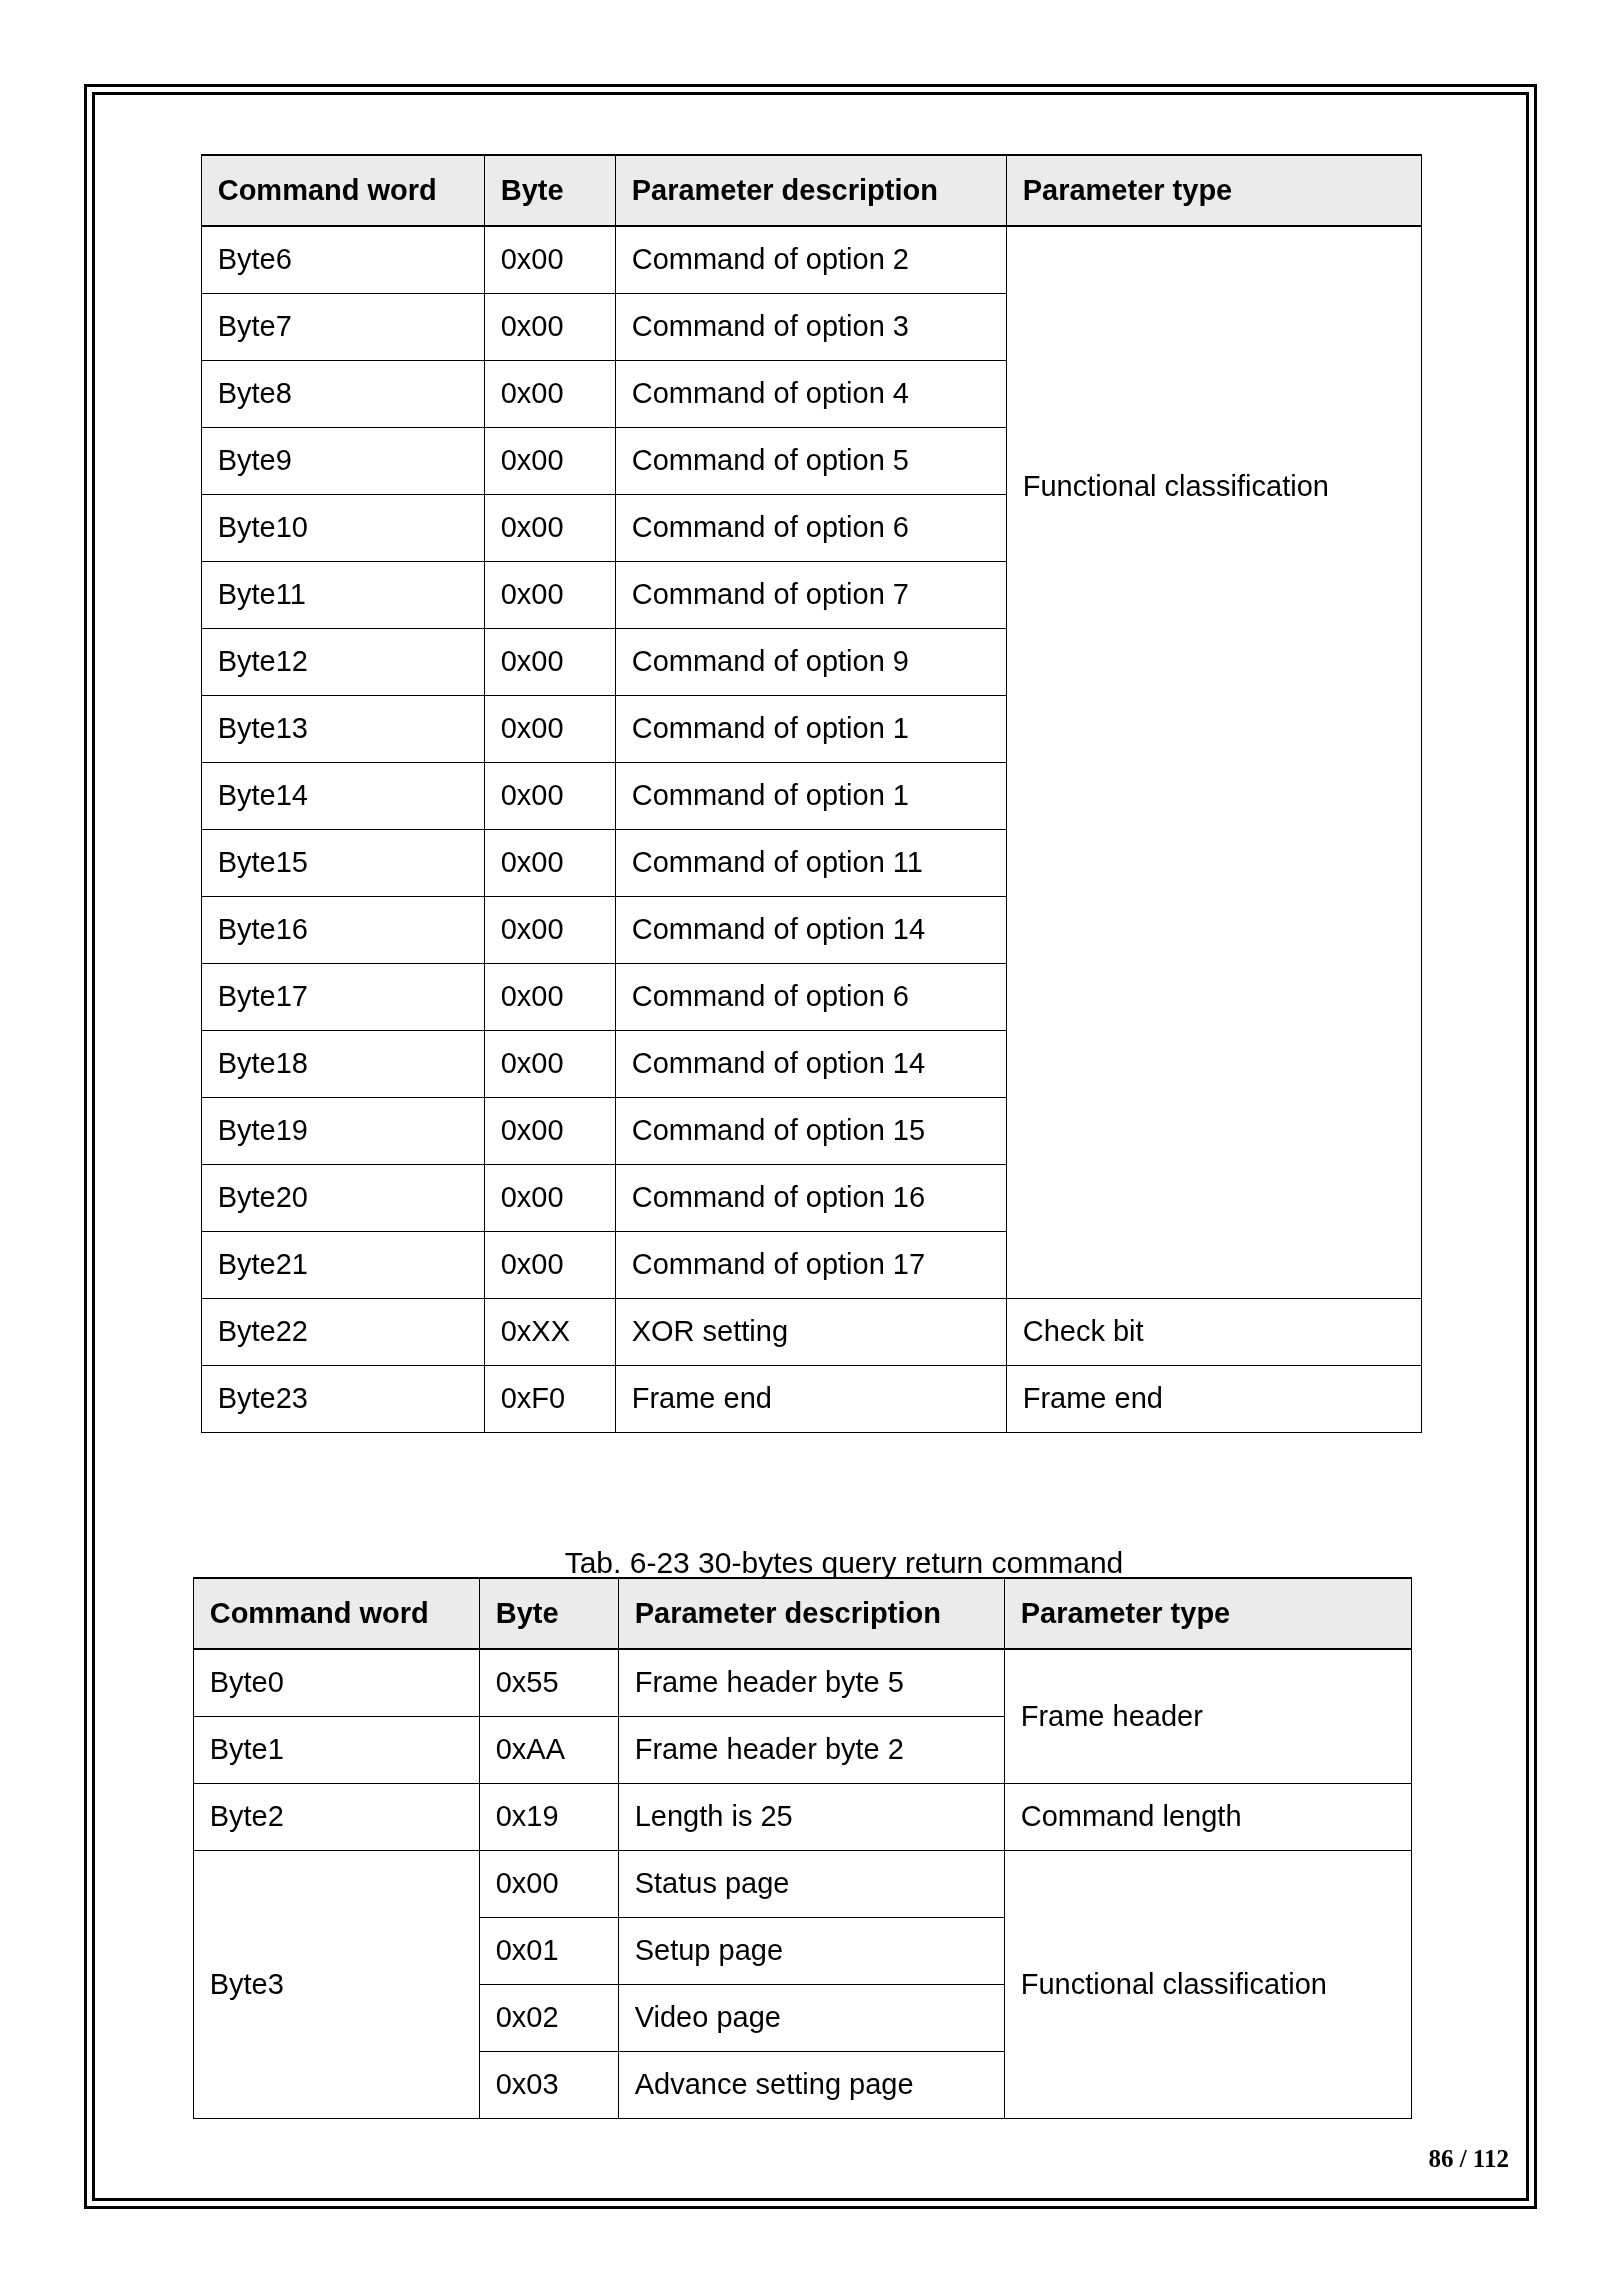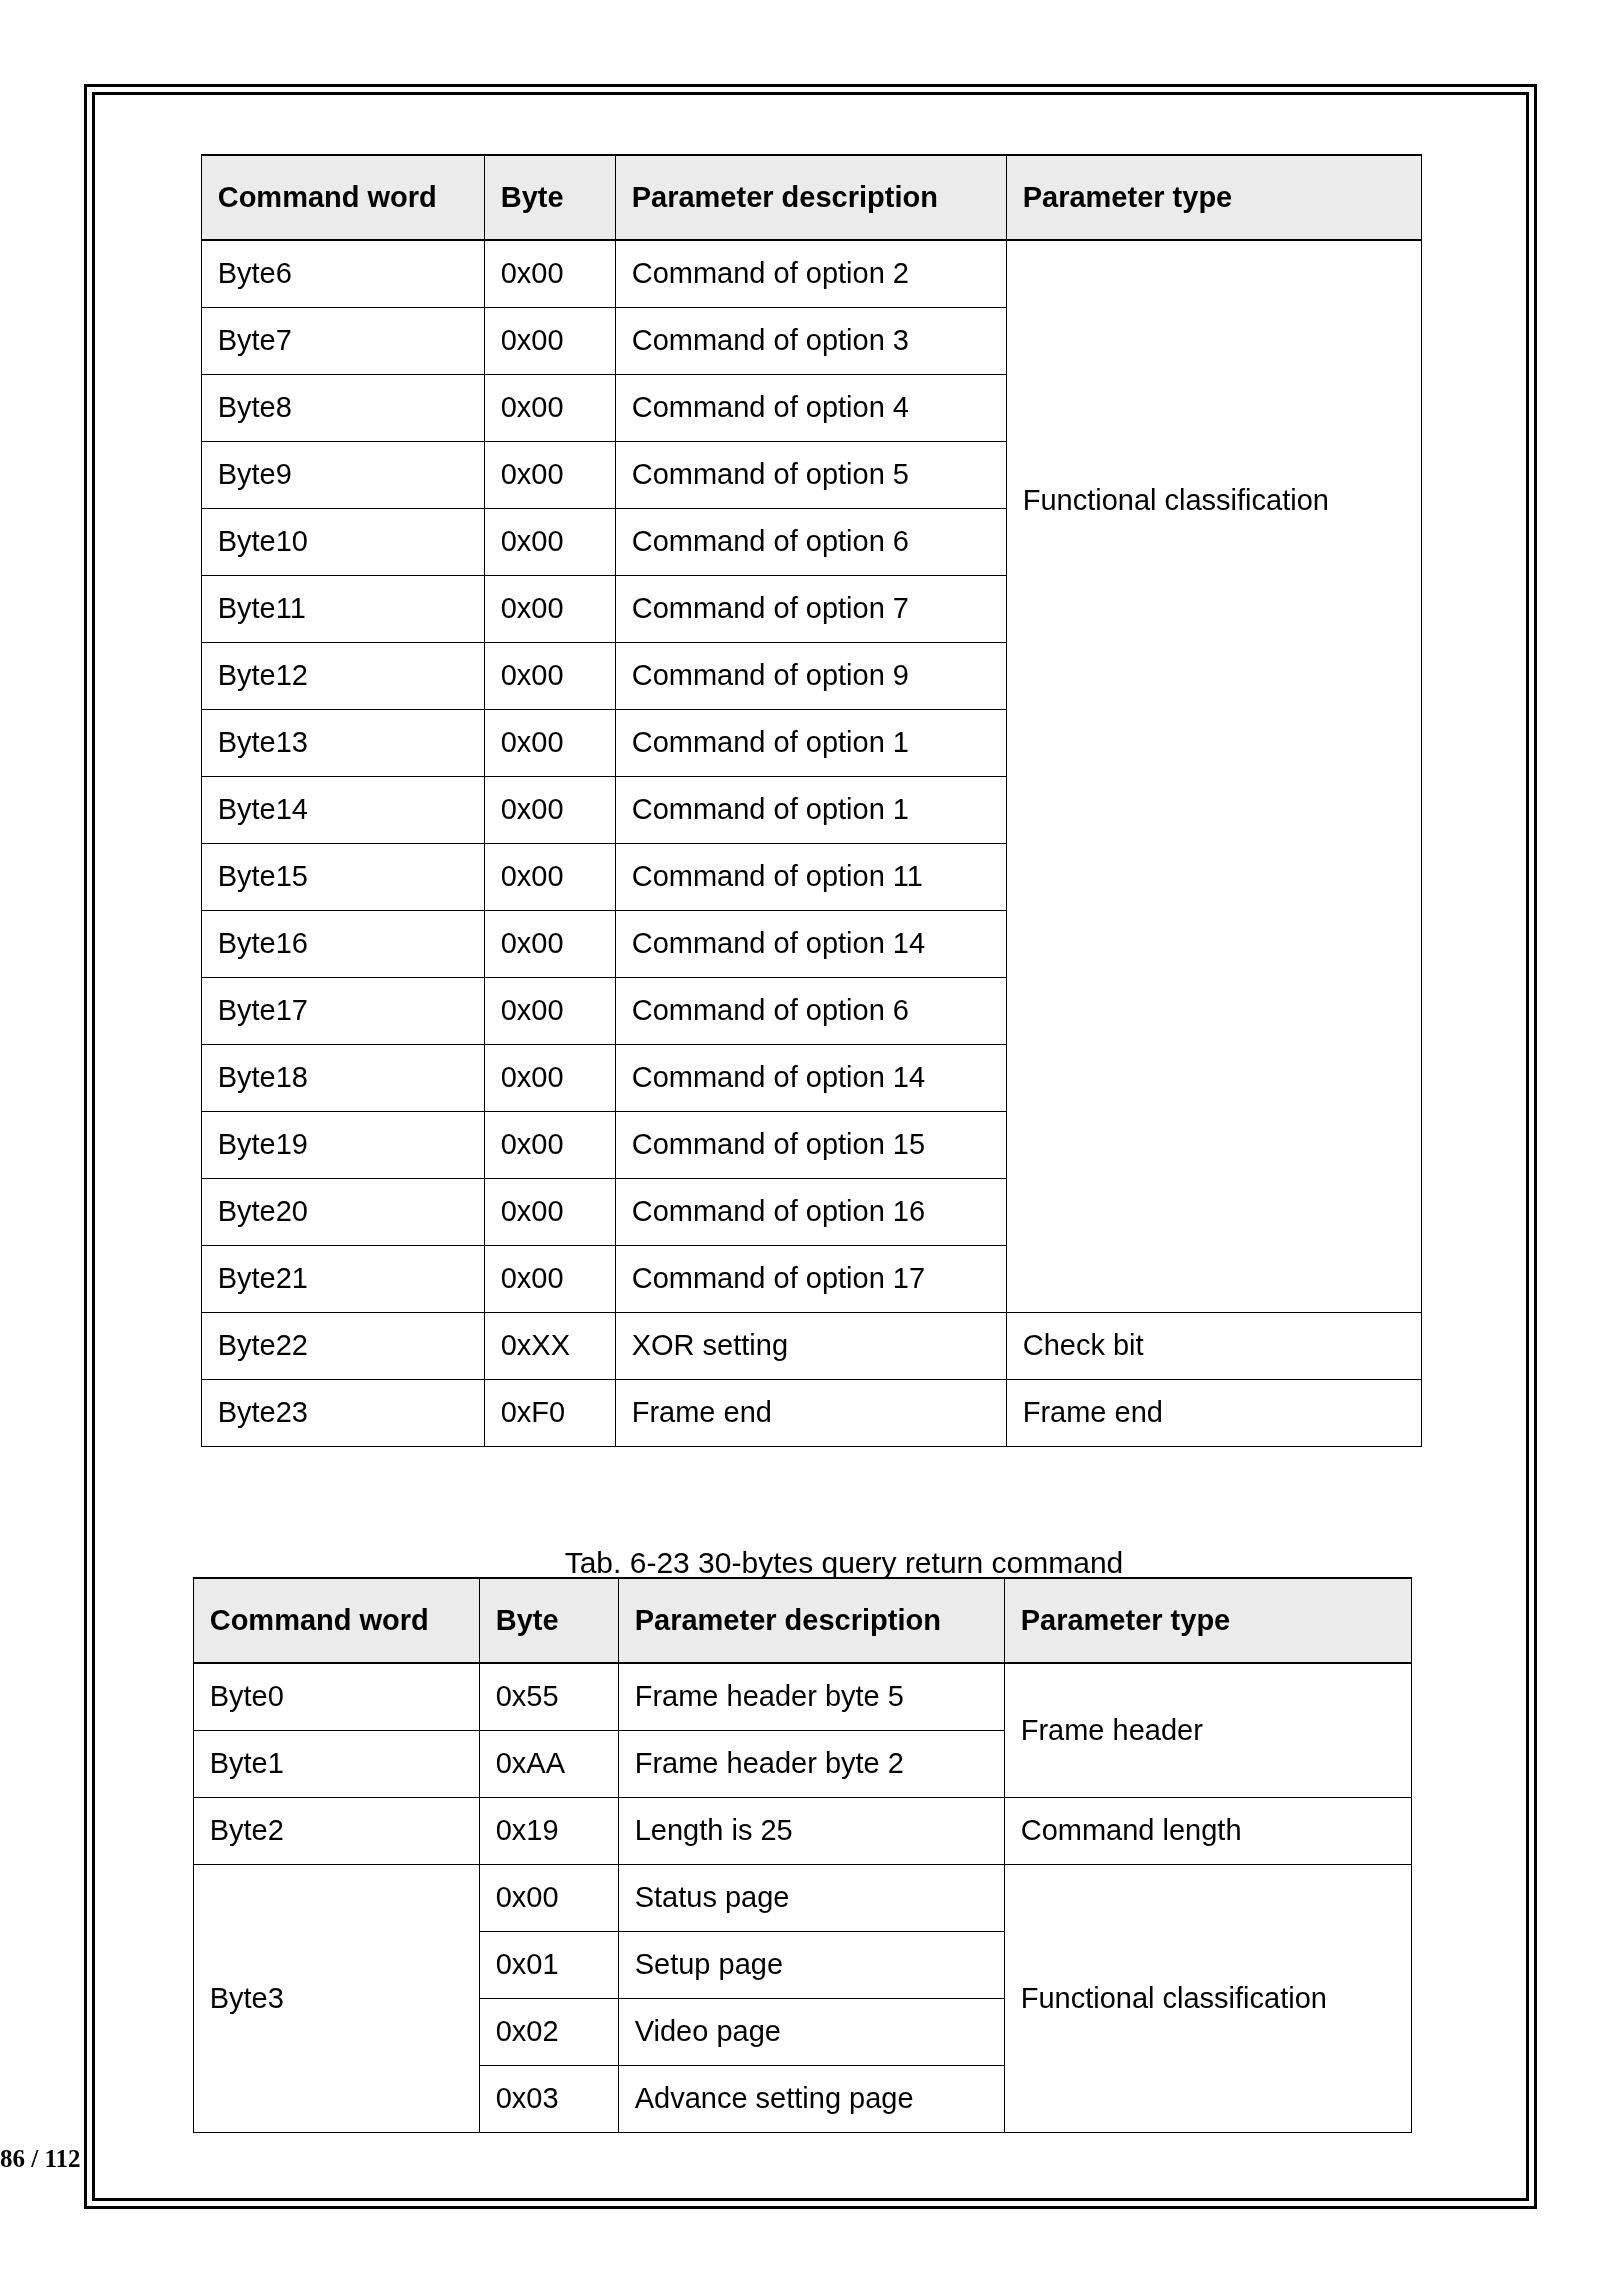--- a/index.html
+++ b/index.html
@@ -5,29 +5,29 @@
   html, body { margin:0; padding:0; background:#ffffff; }
   body { width:1623px; height:2295px; position:relative; overflow:hidden;
          font-family:"Liberation Sans", sans-serif; color:#000; }
   .frame-outer { position:absolute; left:84px; top:84px; width:1447px; height:2119px;
                  border:3.9px solid #000; }
   .frame-inner { position:absolute; left:92px; top:92px; width:1431px; height:2103px;
                  border:3.9px solid #000; }
   table { position:absolute; border-collapse:collapse; table-layout:fixed; }
   td, th { border:1.3px solid #000; padding:0 0 0 15.7px; text-align:left; vertical-align:middle;
            font-size:29px; font-weight:normal; height:64px; box-sizing:border-box; white-space:nowrap; }
-  th { background:#ebebeb; font-weight:bold; height:85px; }
+  th { background:#ebebeb; font-weight:bold; height:71px; }
   thead tr { border-top:2.6px solid #000; border-bottom:2px solid #000; }
   #t1 { left:201px; top:154px; width:1219px; }
   #t2 { left:193px; top:1577px; width:1218px; }
   #t1 td, #t2 td { height:67px; }
   .fc-top { vertical-align:top; padding-top:243px; }
   .caption { position:absolute; left:0; width:1688px; top:1546px; text-align:center;
              font-size:30px; line-height:33px; }
-  .page-num { position:absolute; left:0; width:1509px; top:2145px; text-align:left;
+  .page-num { position:absolute; left:0; width:1509px; top:2145px; text-align:right;
               font-family:"Liberation Serif", serif; font-weight:bold; font-size:25px; }
 </style>
 </head>
 <body>
 
 <div class="frame-outer"></div>
 <div class="frame-inner"></div>
 
 <table id="t1">
   <colgroup>

